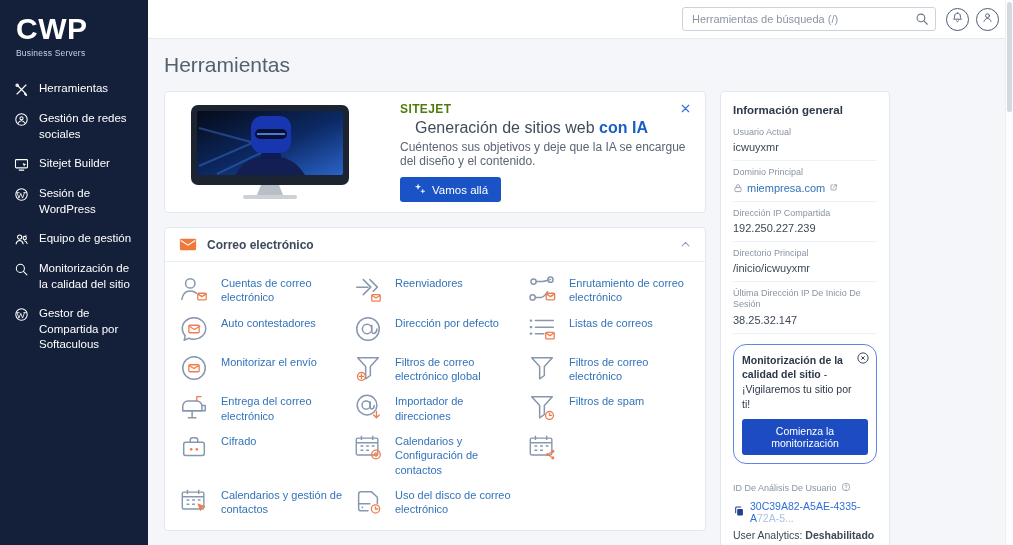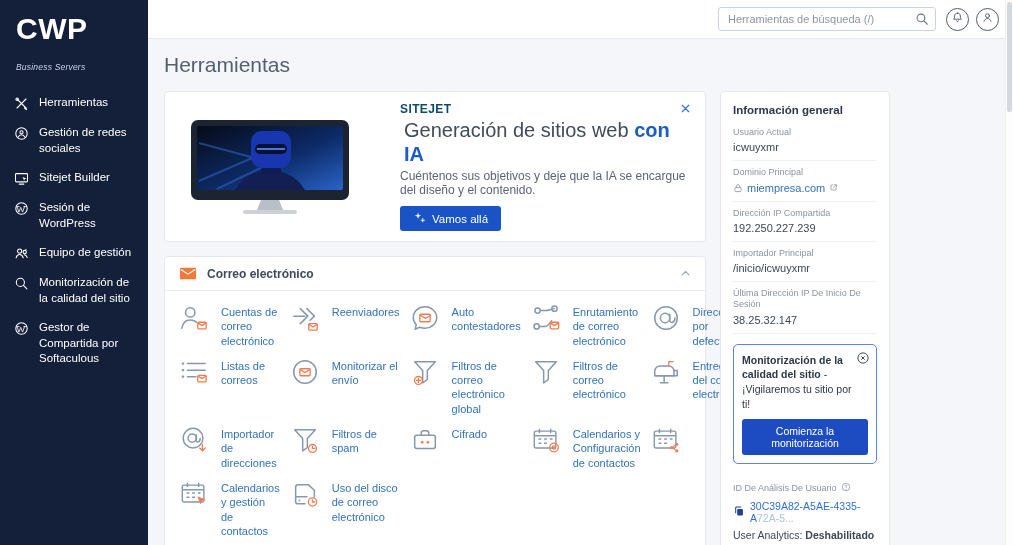--- a/index.html
+++ b/index.html
@@ -4,80 +4,80 @@
 <style>
   html,body{margin:0;padding:0;}
   body{width:1013px;height:545px;overflow:hidden;position:relative;background:#fff;
        font-family:"Liberation Sans","DejaVu Sans",sans-serif;-webkit-font-smoothing:antialiased;}
   .app{display:flex;width:1013px;height:545px;overflow:hidden;background:#f4f6fa;}
 
   
   .sidebar{width:148px;flex:0 0 148px;background:#14203a;color:#fff;padding:12px 0 0;}
   .logo{padding:2px 16px 16px;}
   .logo-main{font-size:30px;font-weight:800;letter-spacing:.5px;line-height:1;}
-  .logo-sub{font-size:8.5px;color:#c9d2e2;margin-top:18px;letter-spacing:.2px;font-style:italic;}
+  .logo-sub{font-size:8.5px;color:#c9d2e2;margin-top:4px;letter-spacing:.2px;}
   .side-item{display:flex;align-items:flex-start;gap:9px;padding:7px 14px;font-size:11.5px;
              line-height:1.35;cursor:pointer;}
   .side-icn{flex:0 0 16px;margin-top:1px;}
   .side-icn svg{display:block;width:15px;height:15px;}
 
   
   .main{flex:1;display:flex;flex-direction:column;min-width:0;}
   .topbar{height:38px;flex:0 0 38px;background:#fff;border-bottom:1px solid #e6eaef;display:flex;
           align-items:center;justify-content:flex-end;padding:0 14px;gap:7px;}
-  .search-wrap{position:relative;width:218px;margin-right:3px;}
+  .search-wrap{position:relative;width:254px;margin-right:3px;}
   .search-wrap input{width:100%;height:24px;box-sizing:border-box;border:1px solid #ccd3dc;
           border-radius:3px;padding:0 26px 0 9px;font-size:11px;color:#3c4856;outline:none;
           font-family:inherit;}
   .search-wrap input::placeholder{color:#8b95a4;}
   .search-icn{position:absolute;right:7px;top:5px;pointer-events:none;}
   .round-btn{width:23px;height:23px;border-radius:50%;border:1px solid #4c5b72;background:#fff;
           display:flex;align-items:center;justify-content:center;padding:0;cursor:pointer;}
 
   .content{flex:1;overflow:hidden;padding:8px 0 0 16px;}
   .page-title{font-size:21px;font-weight:400;color:#54606e;margin:6px 0 14px;}
   .cols{display:flex;gap:14px;align-items:flex-start;}
   .main-col{width:542px;flex:0 0 542px;}
   .side-col{width:170px;flex:0 0 170px;}
 
   .card{background:#fff;border:1px solid #e3e8ef;border-radius:4px;box-sizing:border-box;}
 
   
   .banner{display:flex;gap:18px;padding:10px 12px;position:relative;margin-bottom:14px;align-items:center;}
   .banner-img svg{display:block;}
   .banner-close{position:absolute;top:8px;right:11px;background:none;border:none;cursor:pointer;padding:2px;}
-  .banner-brand{font-size:12px;font-weight:700;color:#0c4a6e;letter-spacing:.4px;}
-  .banner-title{font-size:20px;color:#414c5b;margin:2px 4px 3px;line-height:1.2;}
+  .banner-brand{font-size:12px;font-weight:700;color:#4d7c0f;letter-spacing:.4px;}
+  .banner-title{font-size:16px;color:#414c5b;margin:2px 15px 3px;line-height:1.2;}
   .banner-title .accent{color:#1a5dc9;font-weight:700;}
   .banner-sub{font-size:12px;color:#5b6574;margin-bottom:9px;}
   .cta{display:inline-flex;align-items:center;gap:6px;background:#1a53c5;color:#fff;font-size:11.5px;
        padding:5px 13px;border-radius:3px;border:none;cursor:pointer;font-family:inherit;}
 
   
   .tool-card{margin-bottom:14px;}
   .sec-head{display:flex;align-items:center;gap:10px;padding:9px 14px;border-bottom:1px solid #e9edf2;cursor:pointer;}
   .sec-icn svg{display:block;}
   .sec-title{flex:1;font-size:12px;font-weight:700;color:#3d4a5c;}
   .sec-chevron svg{display:block;}
-  .tool-grid{display:grid;grid-template-columns:repeat(5,1fr);gap:9px 10px;padding:12px 14px 14px;}
+  .tool-grid{display:grid;grid-template-columns:repeat(3,1fr);gap:9px 10px;padding:12px 14px 14px;}
   .tool-item{display:flex;gap:12px;align-items:flex-start;cursor:pointer;text-decoration:none;}
   .tool-icn{flex:0 0 30px;}
   .tool-icn svg{display:block;width:30px;height:30px;}
   .tool-label{font-size:11px;color:#3273b9;line-height:1.3;padding-top:2px;}
 
   
   .info-card{padding:0 12px;margin-bottom:12px;}
   .icard-title{font-size:11.5px;font-weight:700;color:#2c3848;padding:12px 0 5px;}
   .ifield{padding:6px 0 7px;border-bottom:1px solid #eef1f5;}
   .ilabel{font-size:9px;color:#8a94a3;margin-bottom:3px;line-height:1.25;}
   .ivalue{font-size:11px;color:#3c4856;word-break:break-all;}
   .ivalue.link{color:#3273b9;display:flex;gap:4px;align-items:center;cursor:pointer;}
   .mini-icn svg{display:block;}
 
-  .promo{border:1px solid #5d85e8;border-radius:5px;padding:8px;margin:10px 0;position:relative;}
+  .promo{border:1px solid #5d85e8;border-radius:13px;padding:8px;margin:10px 0;position:relative;}
   .promo-title{font-size:10.5px;color:#2c3848;line-height:1.4;padding-right:14px;}
   .promo-title b{font-weight:700;}
   .promo-close{position:absolute;top:5px;right:5px;background:none;border:none;cursor:pointer;padding:1px;}
   .promo-btn{display:block;width:100%;margin-top:8px;background:#1d4cc2;color:#fff;border:none;
              border-radius:3px;font-size:10.5px;padding:6px 2px;cursor:pointer;font-family:inherit;}
 
   .analytics{padding:8px 0 9px;border-bottom:1px solid #eef1f5;}
   .alabel{font-size:9px;color:#8a94a3;display:flex;align-items:center;gap:4px;}
   .aid{display:flex;gap:5px;align-items:center;font-size:10.5px;margin:6px 0 5px;cursor:pointer;}
   .aid .id1{color:#2f6fd8;}
@@ -286,46 +286,46 @@
                           <path d="M20.5 23l4 2.6 4-2.6"></path>
                         </g>
                       </svg>
                     </span>
                     <span class="tool-label">Reenviadores</span>
                   </a>
                   <a class="tool-item">
                     <span class="tool-icn">
                       <svg viewBox="0 0 32 32" width="30" height="30">
                         <g fill="none" stroke="#8797ad" stroke-width="1.6" stroke-linecap="round" stroke-linejoin="round">
-                          <path d="M16 4C9 4 3.5 9 3.5 15.5c0 3 1.2 5.6 3.2 7.6L5.5 28l5-2.2c1.7.7 3.5 1 5.5 1 7 0 12.5-5 12.5-11.3S23 4 16 4z"></path>
-                        </g>
-                        <g fill="none" stroke="#ef7d50" stroke-width="1.4" stroke-linecap="round" stroke-linejoin="round">
-                          <rect x="10.5" y="12" width="11" height="8" rx="1"></rect>
-                          <path d="M11 13l5.5 3.5L22 13"></path>
-                        </g>
-                      </svg>
-                    </span>
-                    <span class="tool-label">Auto contestadores</span>
-                  </a>
-                  <a class="tool-item">
-                    <span class="tool-icn">
-                      <svg viewBox="0 0 32 32" width="30" height="30">
-                        <g fill="none" stroke="#8797ad" stroke-width="1.6" stroke-linecap="round" stroke-linejoin="round">
                           <circle cx="7" cy="8" r="2.8"></circle>
                           <circle cx="25" cy="6" r="2.8"></circle>
                           <circle cx="6" cy="25" r="2.8"></circle>
                           <path d="M10 8h6c3 0 5-1.5 9-2M9 25h6c3.5 0 4.5-3.5 7-6"></path>
                         </g>
                         <g fill="none" stroke="#ef7d50" stroke-width="1.4" stroke-linecap="round" stroke-linejoin="round">
                           <rect x="20.5" y="20.5" width="9" height="7" rx="1"></rect>
                           <path d="M21 21.5l4 2.6 4-2.6"></path>
                         </g>
                       </svg>
                     </span>
                     <span class="tool-label">Enrutamiento de correo electrónico</span>
+                  </a>
+                  <a class="tool-item">
+                    <span class="tool-icn">
+                      <svg viewBox="0 0 32 32" width="30" height="30">
+                        <g fill="none" stroke="#8797ad" stroke-width="1.6" stroke-linecap="round" stroke-linejoin="round">
+                          <path d="M16 4C9 4 3.5 9 3.5 15.5c0 3 1.2 5.6 3.2 7.6L5.5 28l5-2.2c1.7.7 3.5 1 5.5 1 7 0 12.5-5 12.5-11.3S23 4 16 4z"></path>
+                        </g>
+                        <g fill="none" stroke="#ef7d50" stroke-width="1.4" stroke-linecap="round" stroke-linejoin="round">
+                          <rect x="10.5" y="12" width="11" height="8" rx="1"></rect>
+                          <path d="M11 13l5.5 3.5L22 13"></path>
+                        </g>
+                      </svg>
+                    </span>
+                    <span class="tool-label">Auto contestadores</span>
                   </a>
                   <a class="tool-item">
                     <span class="tool-icn">
                       <svg viewBox="0 0 32 32" width="30" height="30">
                         <g fill="none" stroke="#8797ad" stroke-width="1.6" stroke-linecap="round" stroke-linejoin="round">
                           <circle cx="16" cy="16" r="12"></circle>
                           <circle cx="15" cy="16" r="5"></circle>
                           <path d="M20 12v6.5c0 3.5 5.5 3 5.5-2.5"></path>
                         </g>
                       </svg>
@@ -530,21 +530,21 @@
                         <path d="M10.5 3.5H15V8M14.5 4l-6 6"></path>
                       </svg>
                     </span>
                   </div>
                 </div>
                 <div class="ifield">
                   <div class="ilabel">Dirección IP Compartida</div>
                   <div class="ivalue">192.250.227.239</div>
                 </div>
                 <div class="ifield">
-                  <div class="ilabel">Importador Principal</div>
+                  <div class="ilabel">Directorio Principal</div>
                   <div class="ivalue">/inicio/icwuyxmr</div>
                 </div>
                 <div class="ifield">
                   <div class="ilabel">Última Dirección IP De Inicio De Sesión</div>
                   <div class="ivalue">38.25.32.147</div>
                 </div>
               </div>
 
             <div class="promo">
               <button class="promo-close">

